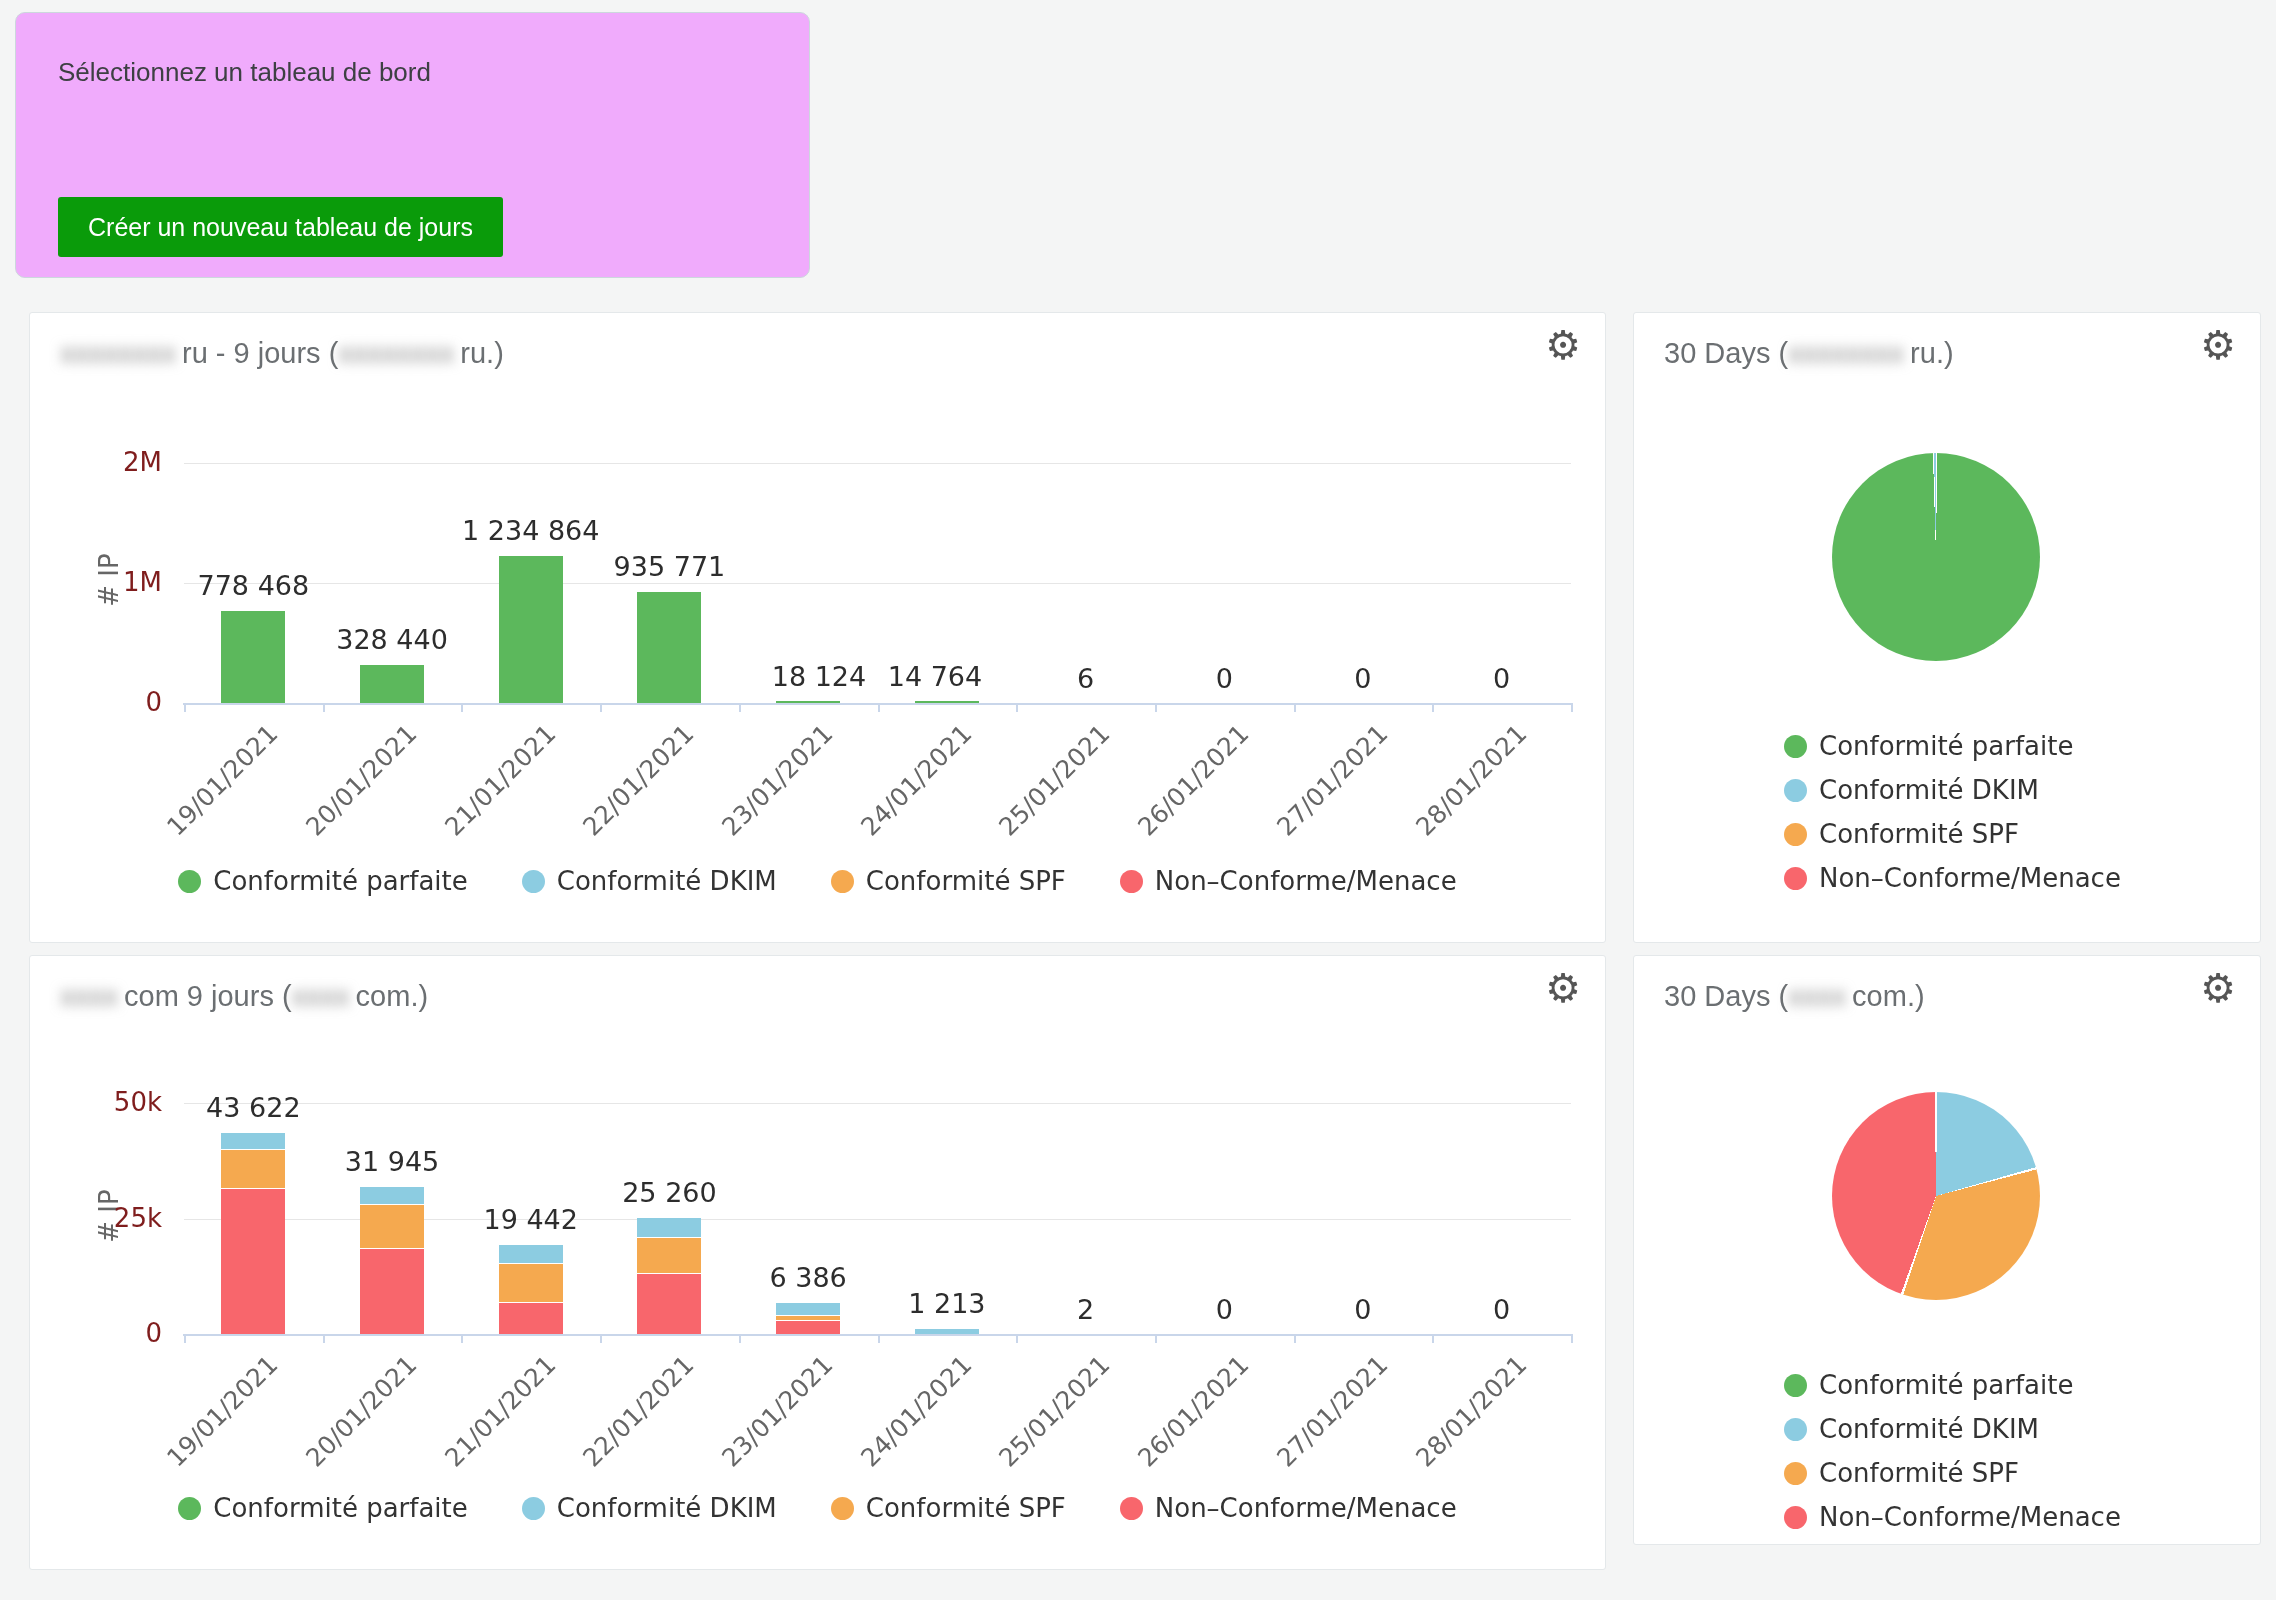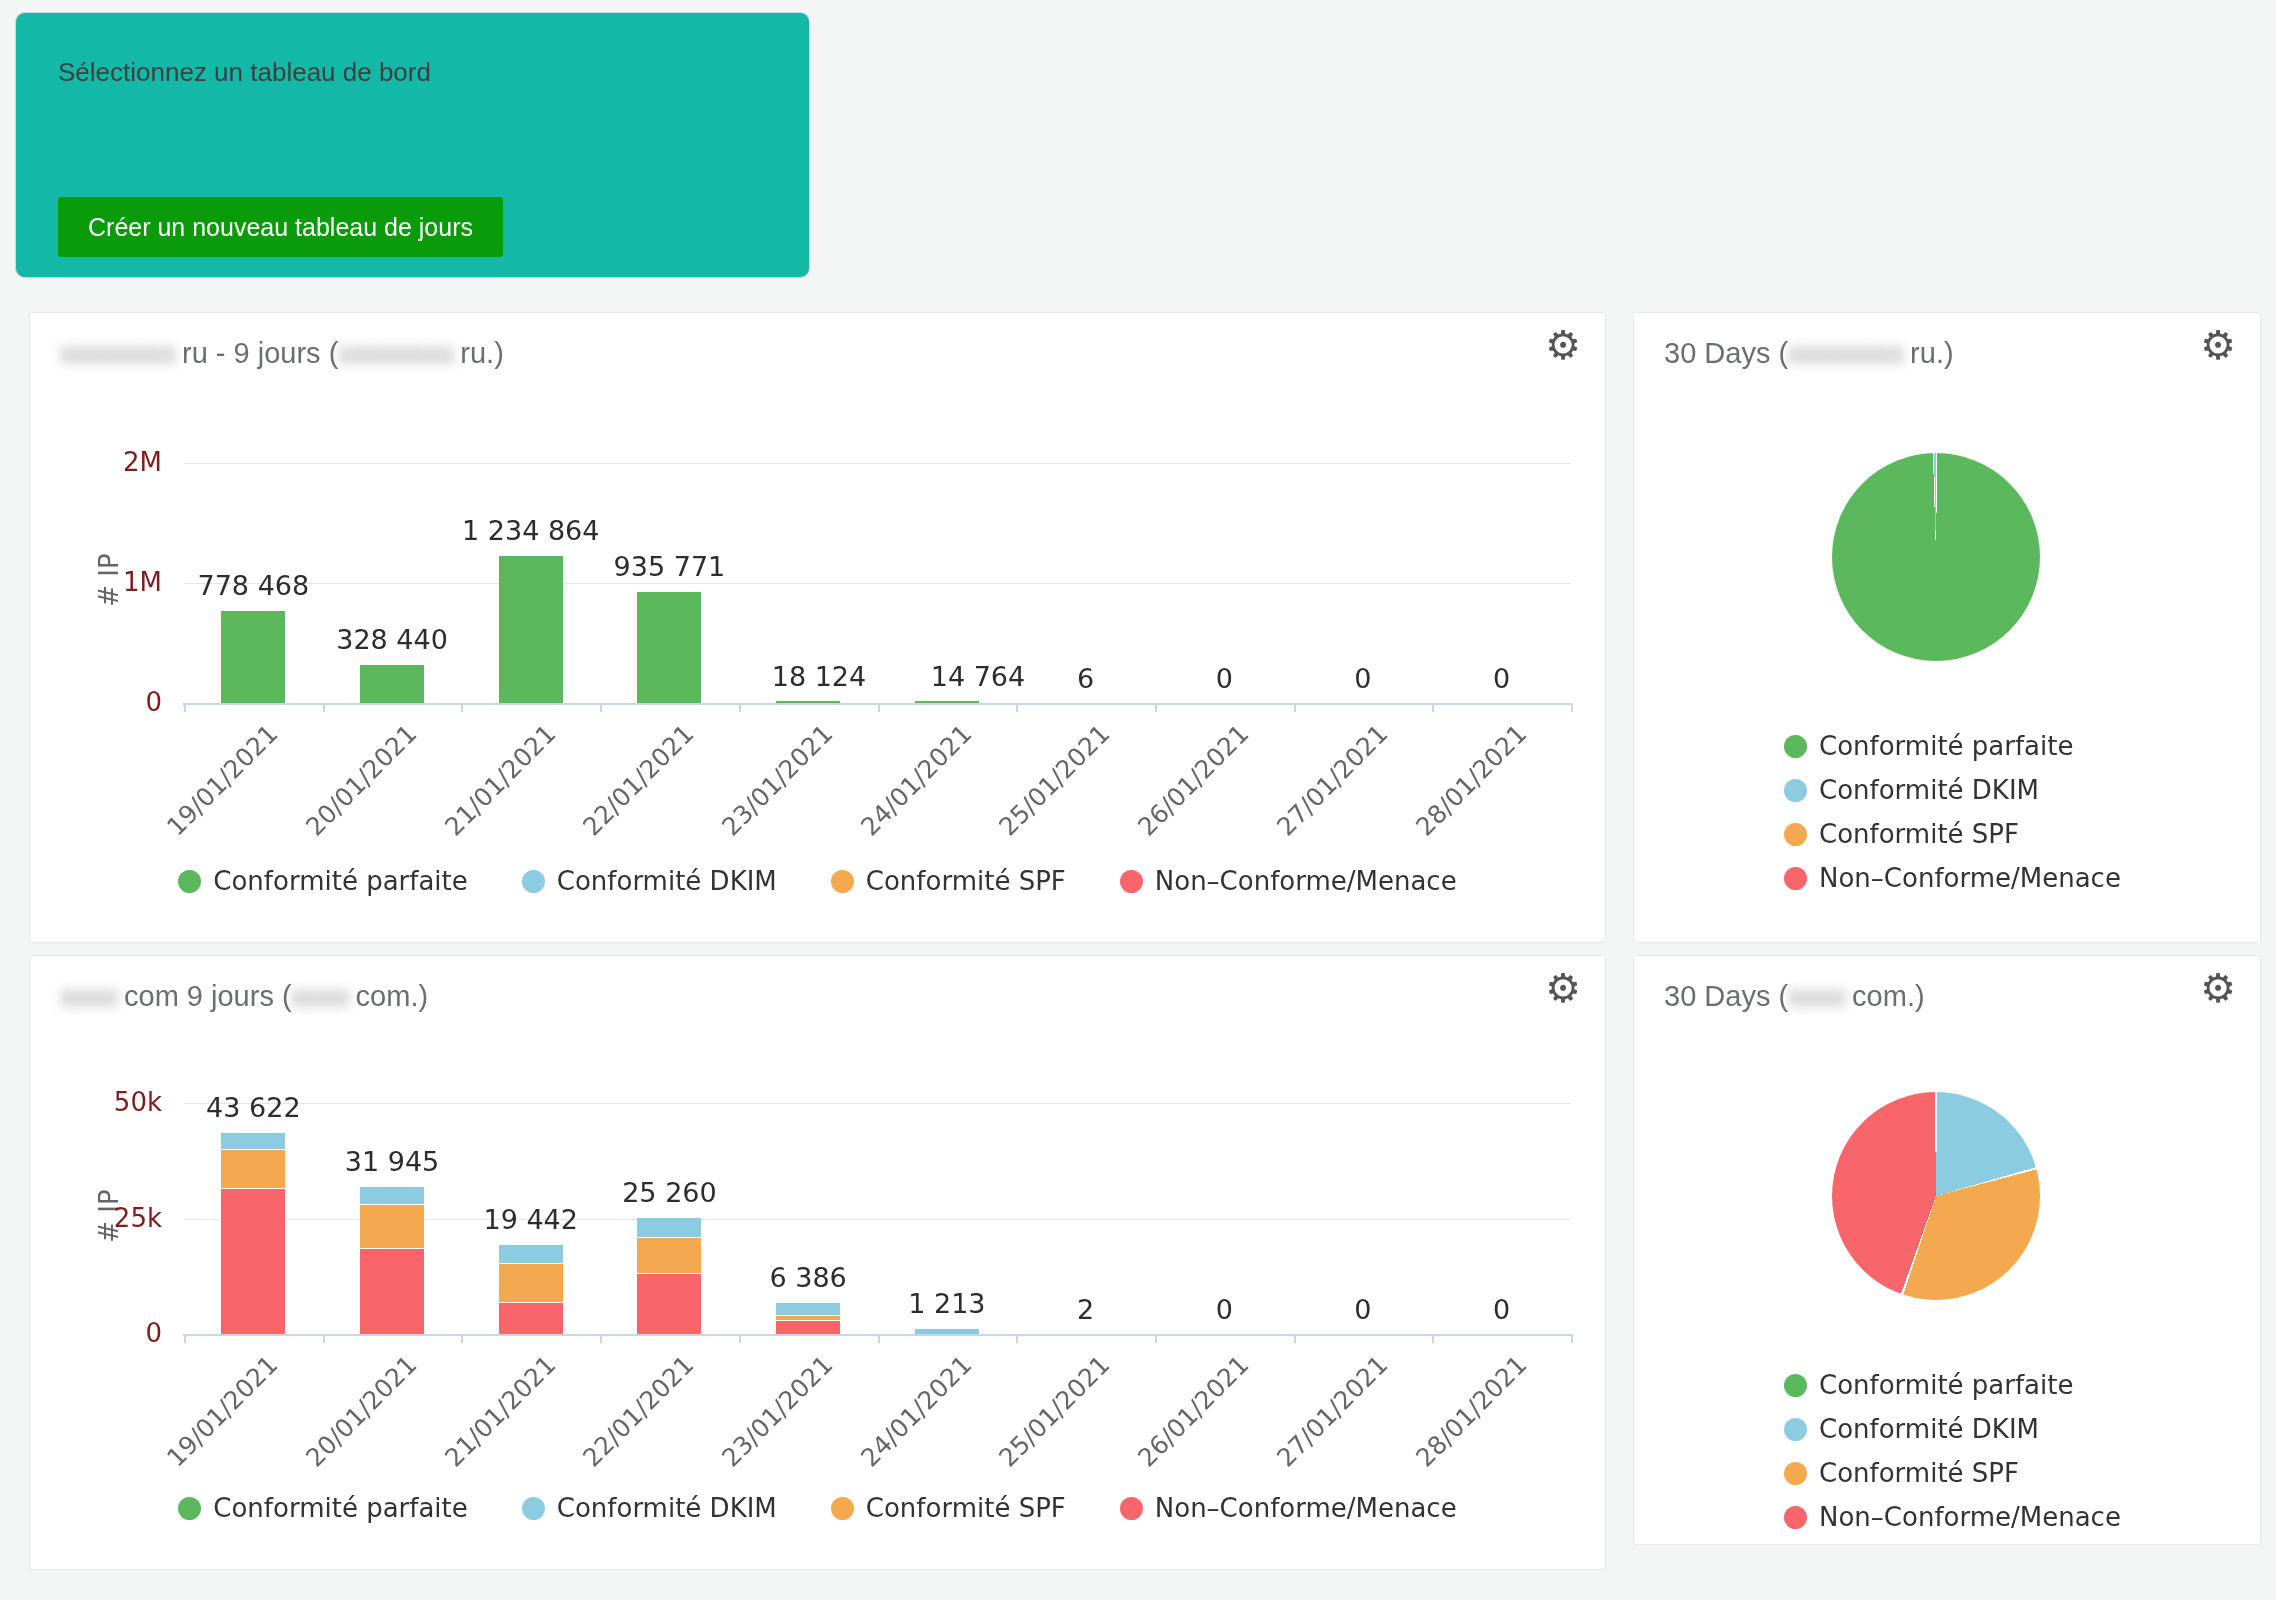--- a/index.html
+++ b/index.html
@@ -2,21 +2,21 @@
 <html><head>
 <meta charset="utf-8">
 <style>
   html,body{margin:0;padding:0;}
   body{
     width:2276px;height:1600px;position:relative;overflow:hidden;
     background:#f4f5f5;
     font-family:"Liberation Sans", sans-serif;
   }
   .panel{position:absolute;background:#fff;border:1px solid #e4e8ea;border-radius:3px;}
-  .card{position:absolute;background:#14b8a6;border:1px solid #ccd7dd;border-radius:10px;}
+  .card{position:absolute;background:#f0abfc;border:1px solid #ccd7dd;border-radius:10px;}
   #card{left:15px;top:12px;width:793px;height:264px;}
   #panel-bar-ru{left:29px;top:312px;width:1575px;height:629px;}
   #panel-pie-ru{left:1633px;top:312px;width:626px;height:629px;}
   #panel-bar-com{left:29px;top:955px;width:1575px;height:613px;}
   #panel-pie-com{left:1633px;top:955px;width:626px;height:588px;}
 
   .card-label{position:absolute;left:42px;top:44px;font-size:26px;color:#3d4043;}
   .select{position:absolute;left:42px;top:100px;width:604px;height:58px;background:#fff;
     border:1px solid #cdd5db;border-radius:8px;font-size:26px;color:#3d4043;
     line-height:58px;padding-left:38px;box-sizing:border-box;cursor:pointer;}
@@ -106,21 +106,21 @@
       <div class="dlabel" style="left: 519.45px; top: 237.707px;">935 771</div>
       <div class="xlabwrap" style="left: 649.45px; top: 406px;">
         <span class="xlab">22/01/2021</span>
       </div>
       <div class="seg" style="left: 746.15px; top: 387.825px; width: 64px; height: 2.17488px; background: rgb(92, 184, 92); border-top: none;"></div>
       <div class="dlabel" style="left: 669px; top: 347.825px;">18 124</div>
       <div class="xlabwrap" style="left: 788.15px; top: 406px;">
         <span class="xlab">23/01/2021</span>
       </div>
       <div class="seg" style="left: 884.85px; top: 388.228px; width: 64px; height: 1.77168px; background: rgb(92, 184, 92); border-top: none;"></div>
-      <div class="dlabel" style="left: 828px; top: 348.228px; text-align: center;">14 764</div>
+      <div class="dlabel" style="left: 785px; top: 348.228px; text-align: center;">14 764</div>
       <div class="xlabwrap" style="left: 926.85px; top: 406px;">
         <span class="xlab">24/01/2021</span>
       </div>
       <div class="dlabel" style="left: 935.55px; top: 349.999px;">6</div>
       <div class="xlabwrap" style="left: 1065.55px; top: 406px;">
         <span class="xlab">25/01/2021</span>
       </div>
       <div class="dlabel" style="left: 1074.25px; top: 350px;">0</div>
       <div class="xlabwrap" style="left: 1204.25px; top: 406px;">
         <span class="xlab">26/01/2021</span>

